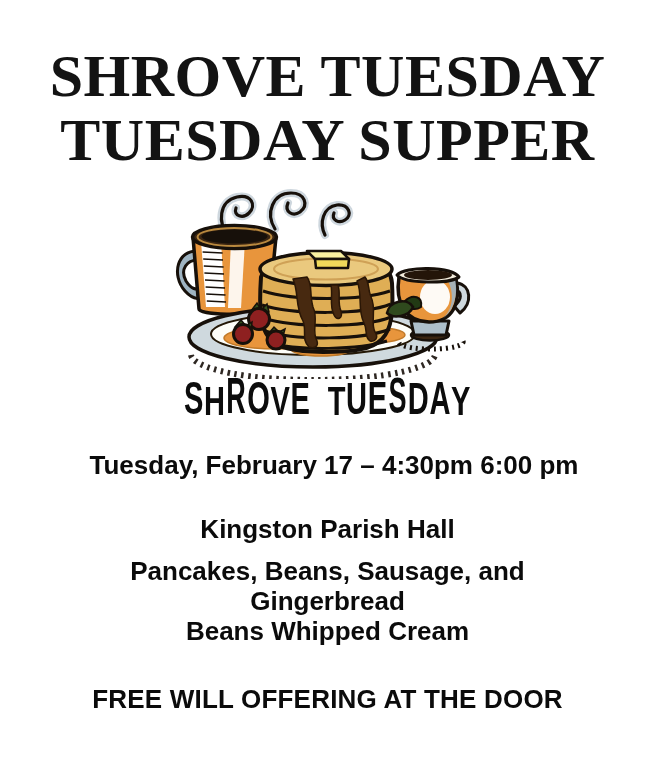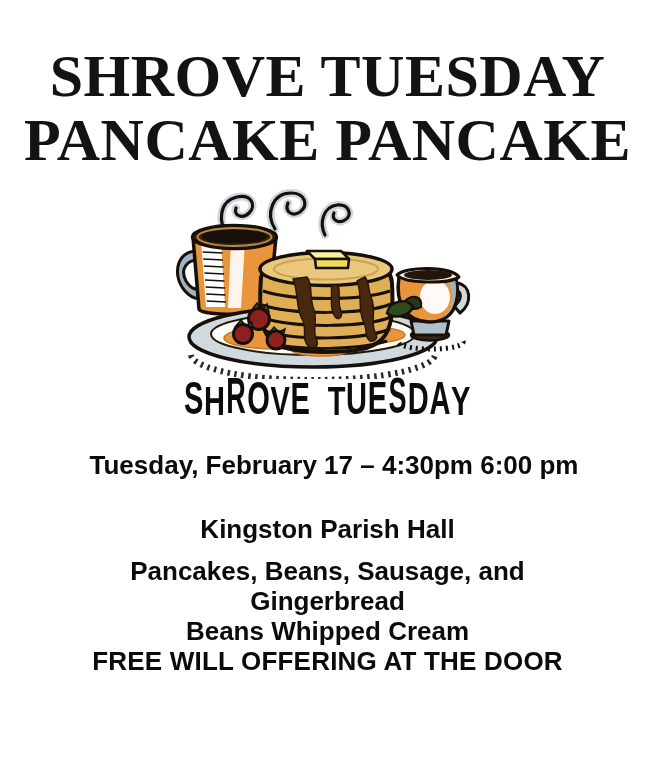--- a/index.html
+++ b/index.html
@@ -31,30 +31,30 @@
   .caption span:nth-child(4n+3){ transform:scaleY(1.12) scaleX(0.93); }
   .caption span.sp { width:26px; }
   .body-line {
     font-family:"Liberation Sans", sans-serif; font-weight:bold;
     font-size:26px; line-height:30px; color:#0b0b0b;
   }
   .datetime { margin-top:29px;padding-left:13px; }
   .venue    { margin-top:34px; }
   .menu     { margin-top:12px; }
   .menu span { display:block; }
-  .footer   { letter-spacing:0.2px; }
+  .footer   { margin-top:38px; letter-spacing:0.2px; }
 </style>
 </head>
 <body>
 
 <div class="flyer">
 
   <h1 class="title">
     <span class="title-line">SHROVE TUESDAY</span>
-    <span class="title-line">PANCAKE PANCAKE</span>
+    <span class="title-line">TUESDAY SUPPER</span>
   </h1>
 
   <div class="art-wrap">
     <svg width="310" height="190" viewBox="0 0 310 190" aria-hidden="true">
 
       <g fill="none" stroke-linecap="round">
         <g stroke="#c3ced6" stroke-width="8" opacity="0.8">
           <path d="M56,48 C44,34 46,12 64,8 C78,5 84,16 76,24 C70,30 60,27 63,19"></path>
           <path d="M102,40 C92,24 100,4 118,4 C132,4 136,16 127,23 C120,28 111,23 115,14"></path>
           <path d="M152,46 C146,34 150,18 164,16 C176,15 180,26 172,31 C166,35 158,31 161,24"></path>

